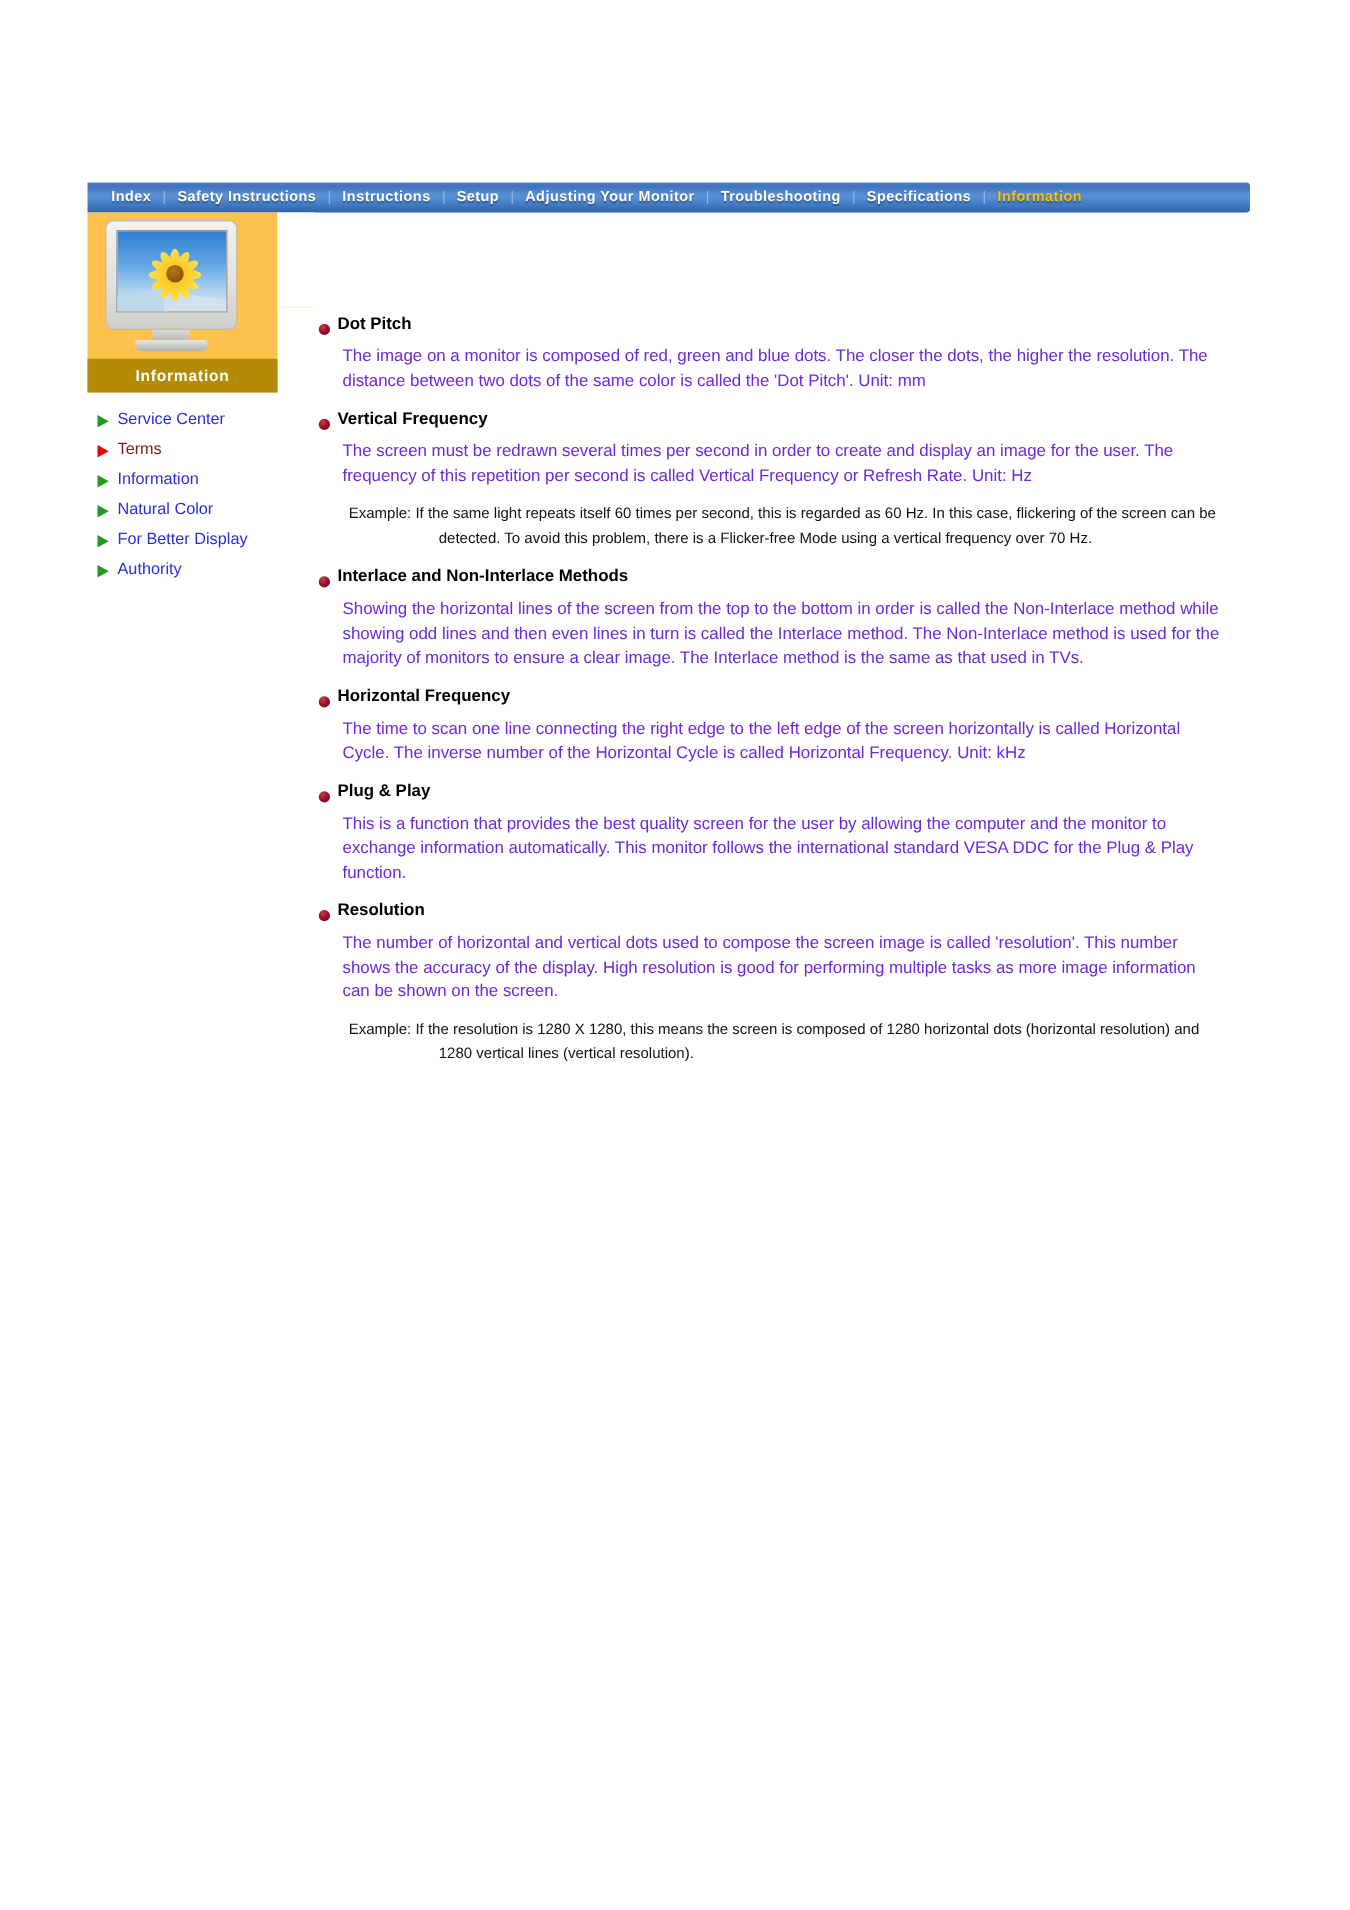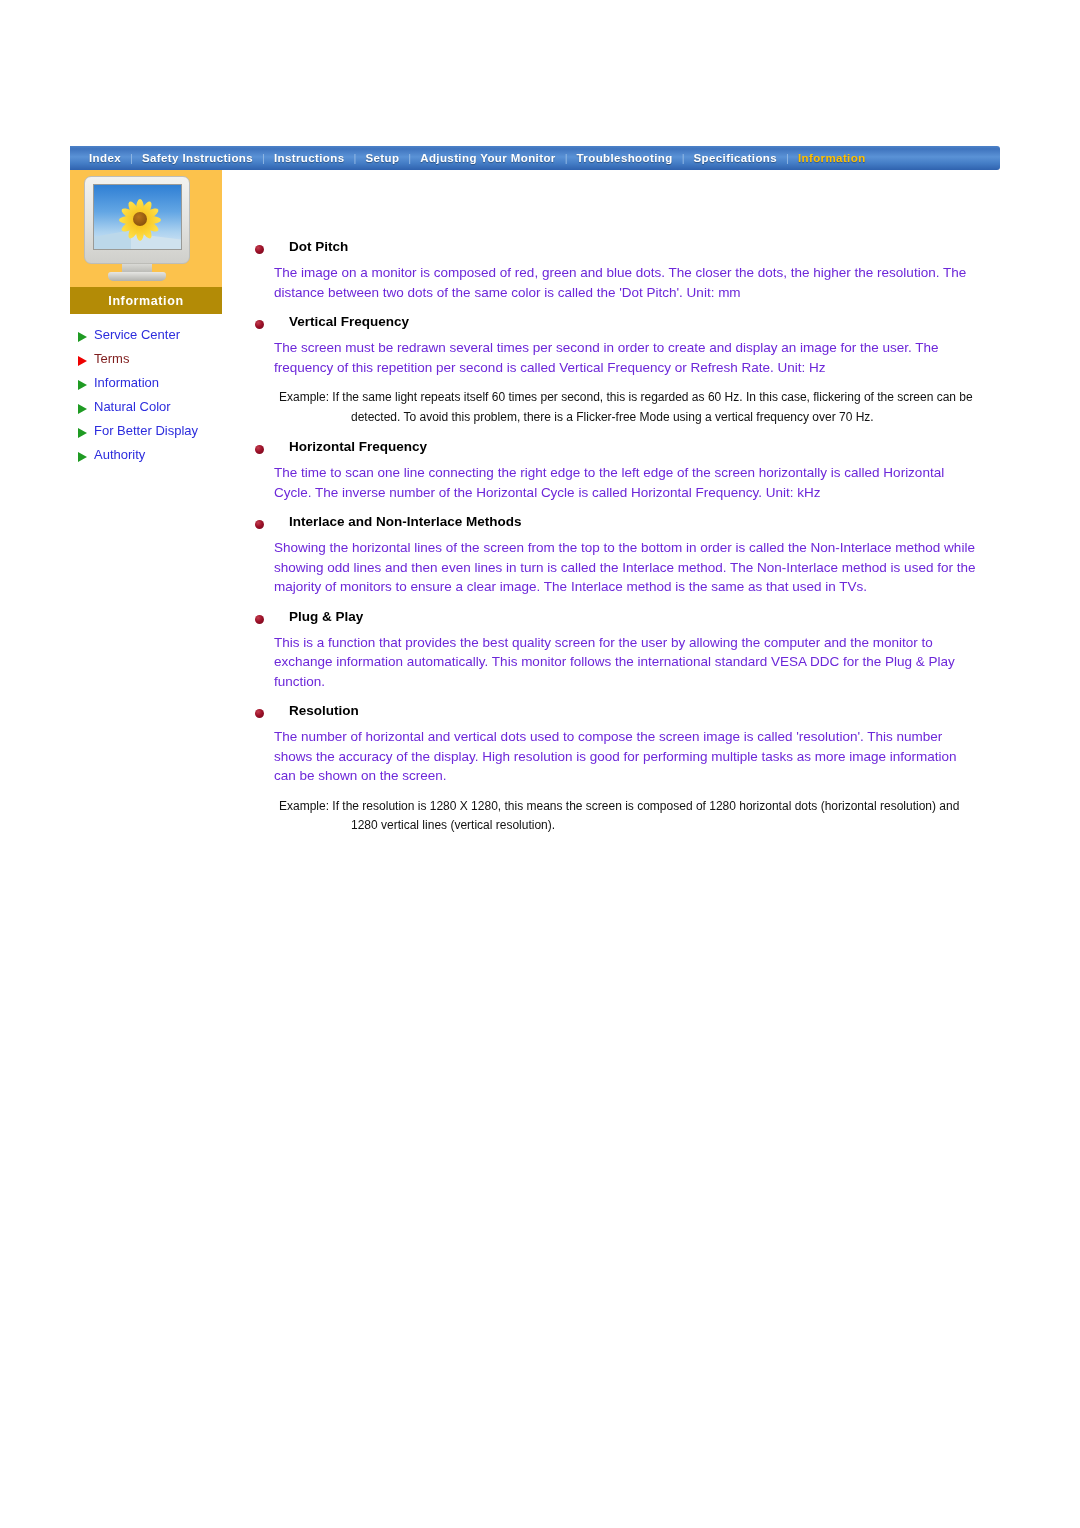--- a/index.html
+++ b/index.html
@@ -214,23 +214,23 @@
   
   .content {
     position: absolute;
     left: 255px;
     top: 238px;
     width: 725px;
   }
   .section { margin: 0; }
   .sec-head {
     display: flex;
-    align-items: center;
-    gap: 25px;
-    margin: 0 0 7px 0;
+    align-items: flex-end;
+    gap: 6px;
+    margin: 12px 0 7px 0;
   }
   .dot {
     flex: 0 0 auto;
     width: 9px;
     height: 9px;
     margin-top: 5px;
     border-radius: 50%;
     background: radial-gradient(circle at 35% 30%, #c23c4e 0%, #9c1028 45%, #70061c 100%);
   }
   .sec-title {
@@ -345,30 +345,30 @@
       <div class="sec-head">
         <span class="dot"></span>
         <span class="sec-title">Vertical Frequency</span>
       </div>
       <p class="para">The screen must be redrawn several times per second in order to create and display an image for the user. The frequency of this repetition per second is called Vertical Frequency or Refresh Rate. Unit: Hz</p>
       <p class="example">Example: If the same light repeats itself 60 times per second, this is regarded as 60 Hz. In this case, flickering of the screen can be detected. To avoid this problem, there is a Flicker-free Mode using a vertical frequency over 70 Hz.</p>
     </div>
     <div class="section">
       <div class="sec-head">
         <span class="dot"></span>
+        <span class="sec-title">Interlace and Non-Interlace Methods</span>
+      </div>
+      <p class="para">Showing the horizontal lines of the screen from the top to the bottom in order is called the Non-Interlace method while showing odd lines and then even lines in turn is called the Interlace method. The Non-Interlace method is used for the majority of monitors to ensure a clear image. The Interlace method is the same as that used in TVs.</p>
+    </div>
+    <div class="section">
+      <div class="sec-head">
+        <span class="dot"></span>
         <span class="sec-title">Horizontal Frequency</span>
       </div>
       <p class="para">The time to scan one line connecting the right edge to the left edge of the screen horizontally is called Horizontal Cycle. The inverse number of the Horizontal Cycle is called Horizontal Frequency. Unit: kHz</p>
-    </div>
-    <div class="section">
-      <div class="sec-head">
-        <span class="dot"></span>
-        <span class="sec-title">Interlace and Non-Interlace Methods</span>
-      </div>
-      <p class="para">Showing the horizontal lines of the screen from the top to the bottom in order is called the Non-Interlace method while showing odd lines and then even lines in turn is called the Interlace method. The Non-Interlace method is used for the majority of monitors to ensure a clear image. The Interlace method is the same as that used in TVs.</p>
     </div>
     <div class="section">
       <div class="sec-head">
         <span class="dot"></span>
         <span class="sec-title">Plug &amp; Play</span>
       </div>
       <p class="para">This is a function that provides the best quality screen for the user by allowing the computer and the monitor to exchange information automatically. This monitor follows the international standard VESA DDC for the Plug &amp; Play function.</p>
     </div>
     <div class="section">
       <div class="sec-head">

